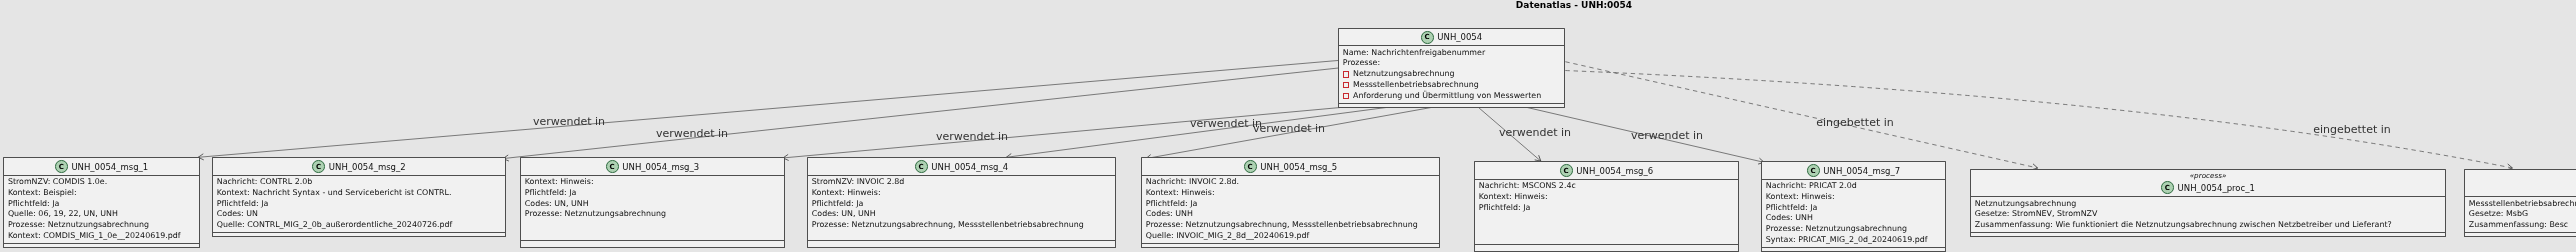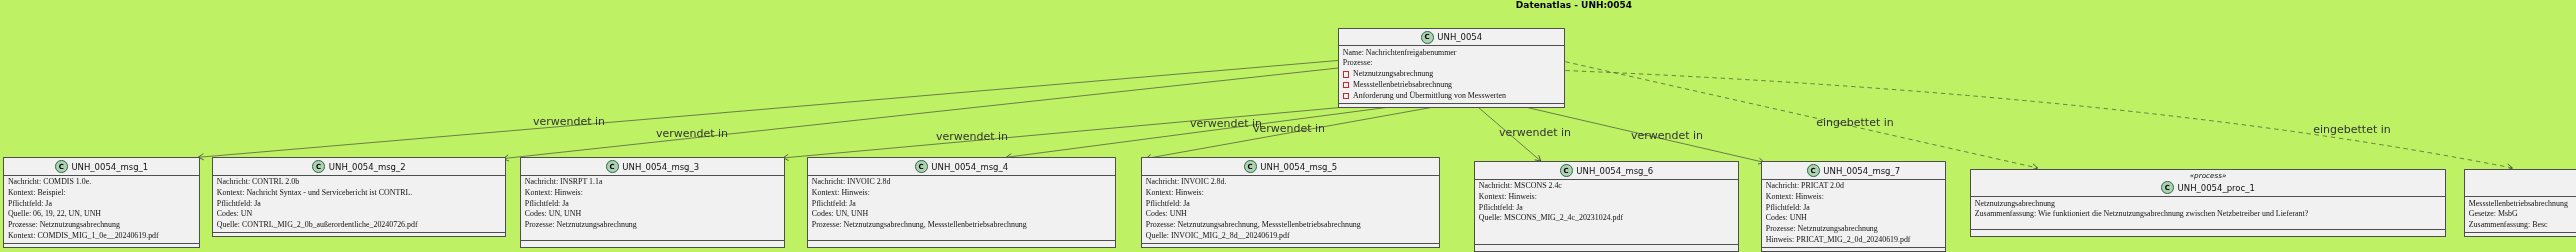--- a/index.html
+++ b/index.html
@@ -1,17 +1,17 @@
 <!DOCTYPE html>
 <html style="font-size:10px"><head>
 <meta charset="utf-8">
 <style>
   html,body{margin:0;padding:0;background:#ffffff;}
   .canvas{
-    position:relative;width:2576px;height:253px;overflow:hidden;background:#bef264;
+    position:relative;width:2576px;height:253px;overflow:hidden;background:#e5e5e5;
     font-family:"DejaVu Sans",sans-serif;color:#111;
   }
   .diagram-title{
     position:absolute;top:0px;left:1574px;transform:translateX(-50%);
     font-size:9px;font-weight:bold;white-space:nowrap;color:#000;
   }
   .edges{position:absolute;left:0;top:0;}
   .edge-label{
     position:absolute;transform:translate(-50%,-50%);
     font-size:11px;color:#333;white-space:nowrap;
@@ -29,21 +29,21 @@
   .proc-header{flex-direction:column;gap:0;height:26.4px;}
   .proc-header .proc-name-row{display:flex;align-items:center;justify-content:center;gap:3.8px;}
   .stereo{font-style:italic;font-size:7.2px;text-align:center;line-height:8.8px;}
   .empty-header{height:26.4px;}
   .class-icon{
     width:10.7px;height:10.7px;border-radius:50%;flex:none;
     background:#ADD1B2;border:0.6px solid #2D6A3F;
     display:flex;align-items:center;justify-content:center;
     font-size:7px;font-weight:bold;color:#000;
   }
-  .box-body{padding:1.3px 3.8px;line-height:10.7px;flex:none;font-family:Liberation Serif, serif;}
+  .box-body{padding:1.3px 3.8px;line-height:10.7px;flex:none;}
   .field-line{white-space:nowrap;overflow:hidden;}
   .bullet-row{display:flex;align-items:center;gap:3.8px;white-space:nowrap;}
   .red-square{width:4.4px;height:4.4px;border:0.6px solid #C82930;background:transparent;flex:none;}
   .box-footer{border-top:0.6px solid #4E4E4E;margin-top:auto;height:5.7px;flex:none;}
 </style>
 </head>
 <body>
 
 <div class="canvas">
 
@@ -103,21 +103,21 @@
   </div>
 
   <div class="uml-box" style="left:3.1px;top:157px;width:197px;height:91px">
     <div class="box-header">
       <span class="class-icon">
           <span>C</span>
         </span>
       <span>UNH_0054_msg_1</span>
     </div>
     <div class="box-body">
-      <div class="field-line">Nachricht: COMDIS 1.0e.</div>
+      <div class="field-line">StromNZV: COMDIS 1.0e.</div>
       <div class="field-line">Kontext: Beispiel:</div>
       <div class="field-line">Pflichtfeld: Ja</div>
       <div class="field-line">Quelle: 06, 19, 22, UN, UNH</div>
       <div class="field-line">Prozesse: Netznutzungsabrechnung</div>
       <div class="field-line">Kontext: COMDIS_MIG_1_0e__20240619.pdf</div>
     </div>
     <div class="box-footer"></div>
   </div>
 
   <div class="uml-box" style="left:212px;top:157px;width:294px;height:80px">
@@ -138,38 +138,37 @@
   </div>
 
   <div class="uml-box" style="left:520px;top:157px;width:265px;height:91px">
     <div class="box-header">
       <span class="class-icon">
           <span>C</span>
         </span>
       <span>UNH_0054_msg_3</span>
     </div>
     <div class="box-body">
-      <div class="field-line">Nachricht: INSRPT 1.1a</div>
       <div class="field-line">Kontext: Hinweis:</div>
       <div class="field-line">Pflichtfeld: Ja</div>
       <div class="field-line">Codes: UN, UNH</div>
       <div class="field-line">Prozesse: Netznutzungsabrechnung</div>
     </div>
     <div class="box-footer"></div>
   </div>
 
   <div class="uml-box" style="left:807px;top:157px;width:309px;height:91px">
     <div class="box-header">
       <span class="class-icon">
           <span>C</span>
         </span>
       <span>UNH_0054_msg_4</span>
     </div>
     <div class="box-body">
-      <div class="field-line">Nachricht: INVOIC 2.8d</div>
+      <div class="field-line">StromNZV: INVOIC 2.8d</div>
       <div class="field-line">Kontext: Hinweis:</div>
       <div class="field-line">Pflichtfeld: Ja</div>
       <div class="field-line">Codes: UN, UNH</div>
       <div class="field-line">Prozesse: Netznutzungsabrechnung, Messstellenbetriebsabrechnung</div>
     </div>
     <div class="box-footer"></div>
   </div>
 
   <div class="uml-box" style="left:1141px;top:157px;width:299px;height:91px">
     <div class="box-header">
@@ -193,55 +192,55 @@
     <div class="box-header">
       <span class="class-icon">
           <span>C</span>
         </span>
       <span>UNH_0054_msg_6</span>
     </div>
     <div class="box-body">
       <div class="field-line">Nachricht: MSCONS 2.4c</div>
       <div class="field-line">Kontext: Hinweis:</div>
       <div class="field-line">Pflichtfeld: Ja</div>
-      <div class="field-line">Quelle: MSCONS_MIG_2_4c_20231024.pdf</div>
     </div>
     <div class="box-footer"></div>
   </div>
 
   <div class="uml-box" style="left:1761px;top:161px;width:185px;height:91px">
     <div class="box-header">
       <span class="class-icon">
           <span>C</span>
         </span>
       <span>UNH_0054_msg_7</span>
     </div>
     <div class="box-body">
       <div class="field-line">Nachricht: PRICAT 2.0d</div>
       <div class="field-line">Kontext: Hinweis:</div>
       <div class="field-line">Pflichtfeld: Ja</div>
       <div class="field-line">Codes: UNH</div>
       <div class="field-line">Prozesse: Netznutzungsabrechnung</div>
-      <div class="field-line">Hinweis: PRICAT_MIG_2_0d_20240619.pdf</div>
+      <div class="field-line">Syntax: PRICAT_MIG_2_0d_20240619.pdf</div>
     </div>
     <div class="box-footer"></div>
   </div>
 
   <div class="uml-box" style="left:1970px;top:169px;width:476px;height:68px">
     <div class="box-header proc-header">
       <div class="stereo">«process»</div>
       <div class="proc-name-row">
         <span class="class-icon">
             <span>C</span>
           </span>
         <span>UNH_0054_proc_1</span>
       </div>
     </div>
     <div class="box-body">
       <div class="field-line">Netznutzungsabrechnung</div>
+      <div class="field-line">Gesetze: StromNEV, StromNZV</div>
       <div class="field-line">Zusammenfassung: Wie funktioniert die Netznutzungsabrechnung zwischen Netzbetreiber und Lieferant?</div>
     </div>
     <div class="box-footer"></div>
   </div>
 
   <div class="uml-box" style="left:2464px;top:169px;width:252px;height:68px">
     <div class="box-header empty-header"></div>
     <div class="box-body">
       <div class="field-line">Messstellenbetriebsabrechnung</div>
       <div class="field-line">Gesetze: MsbG</div>

